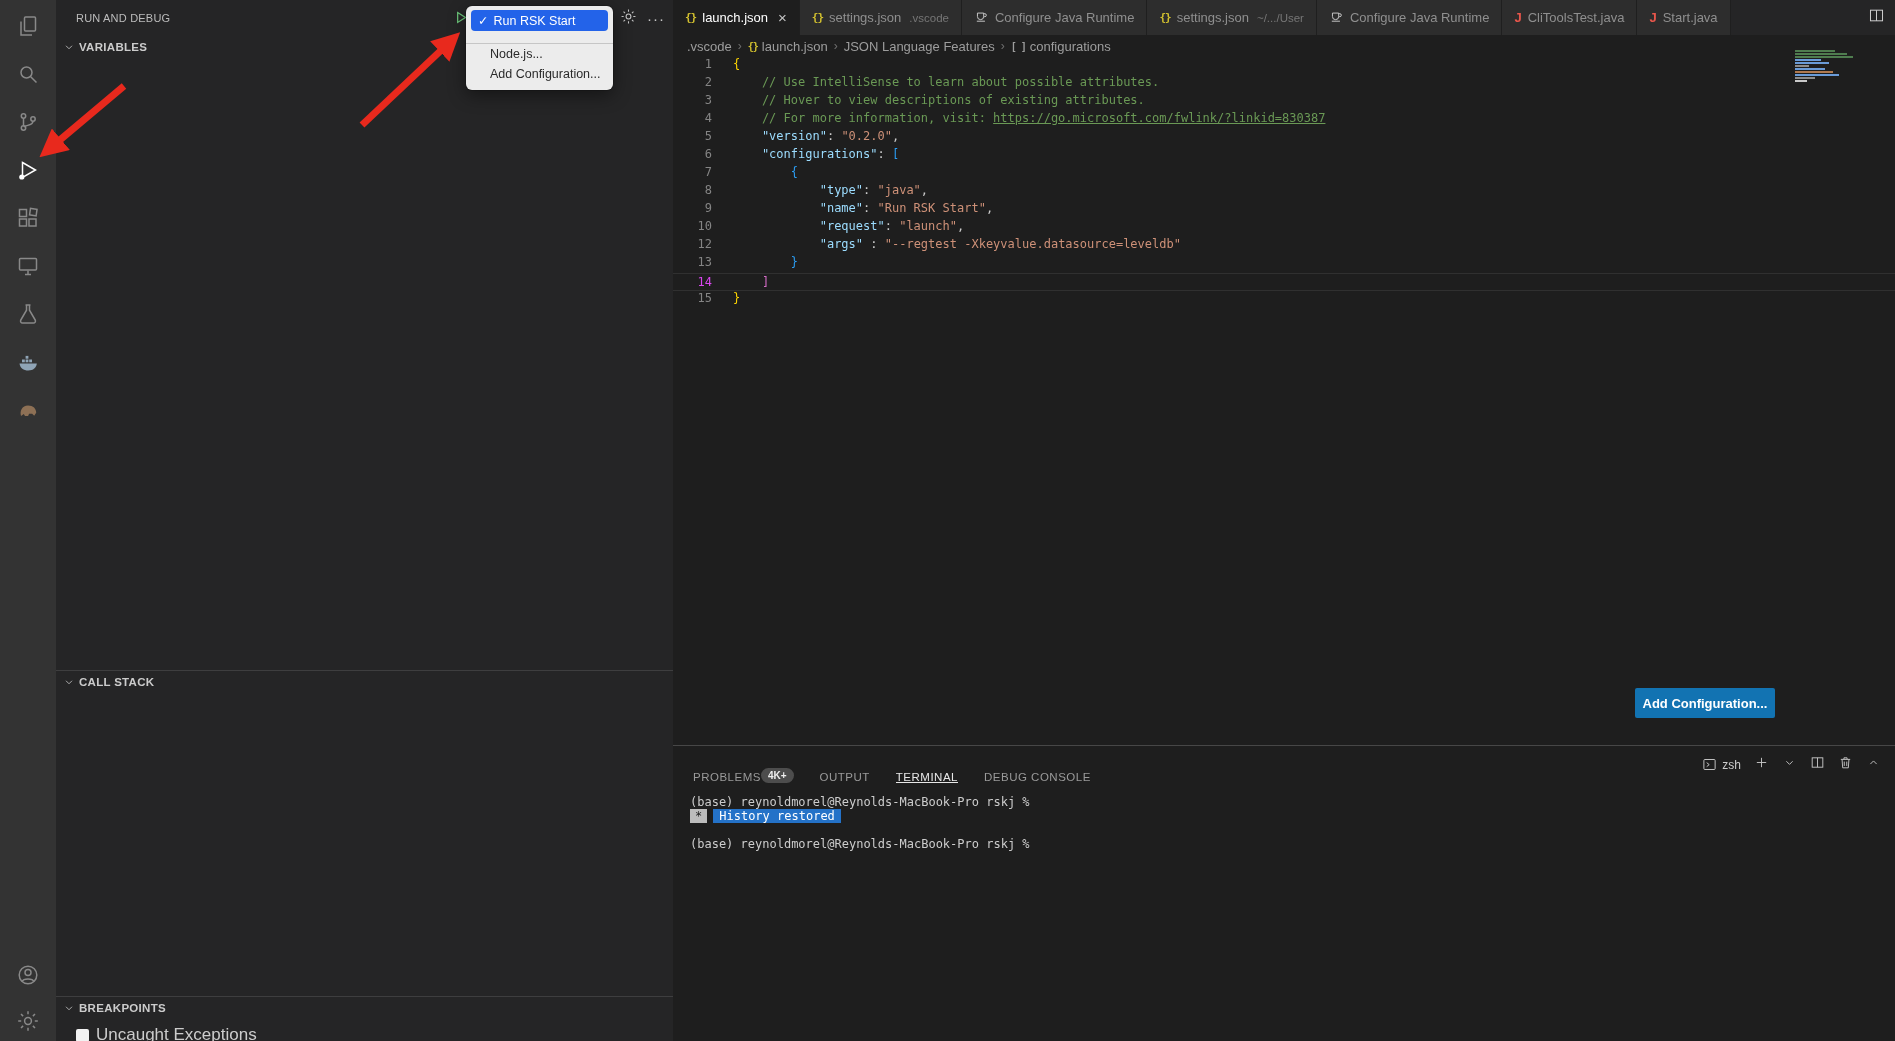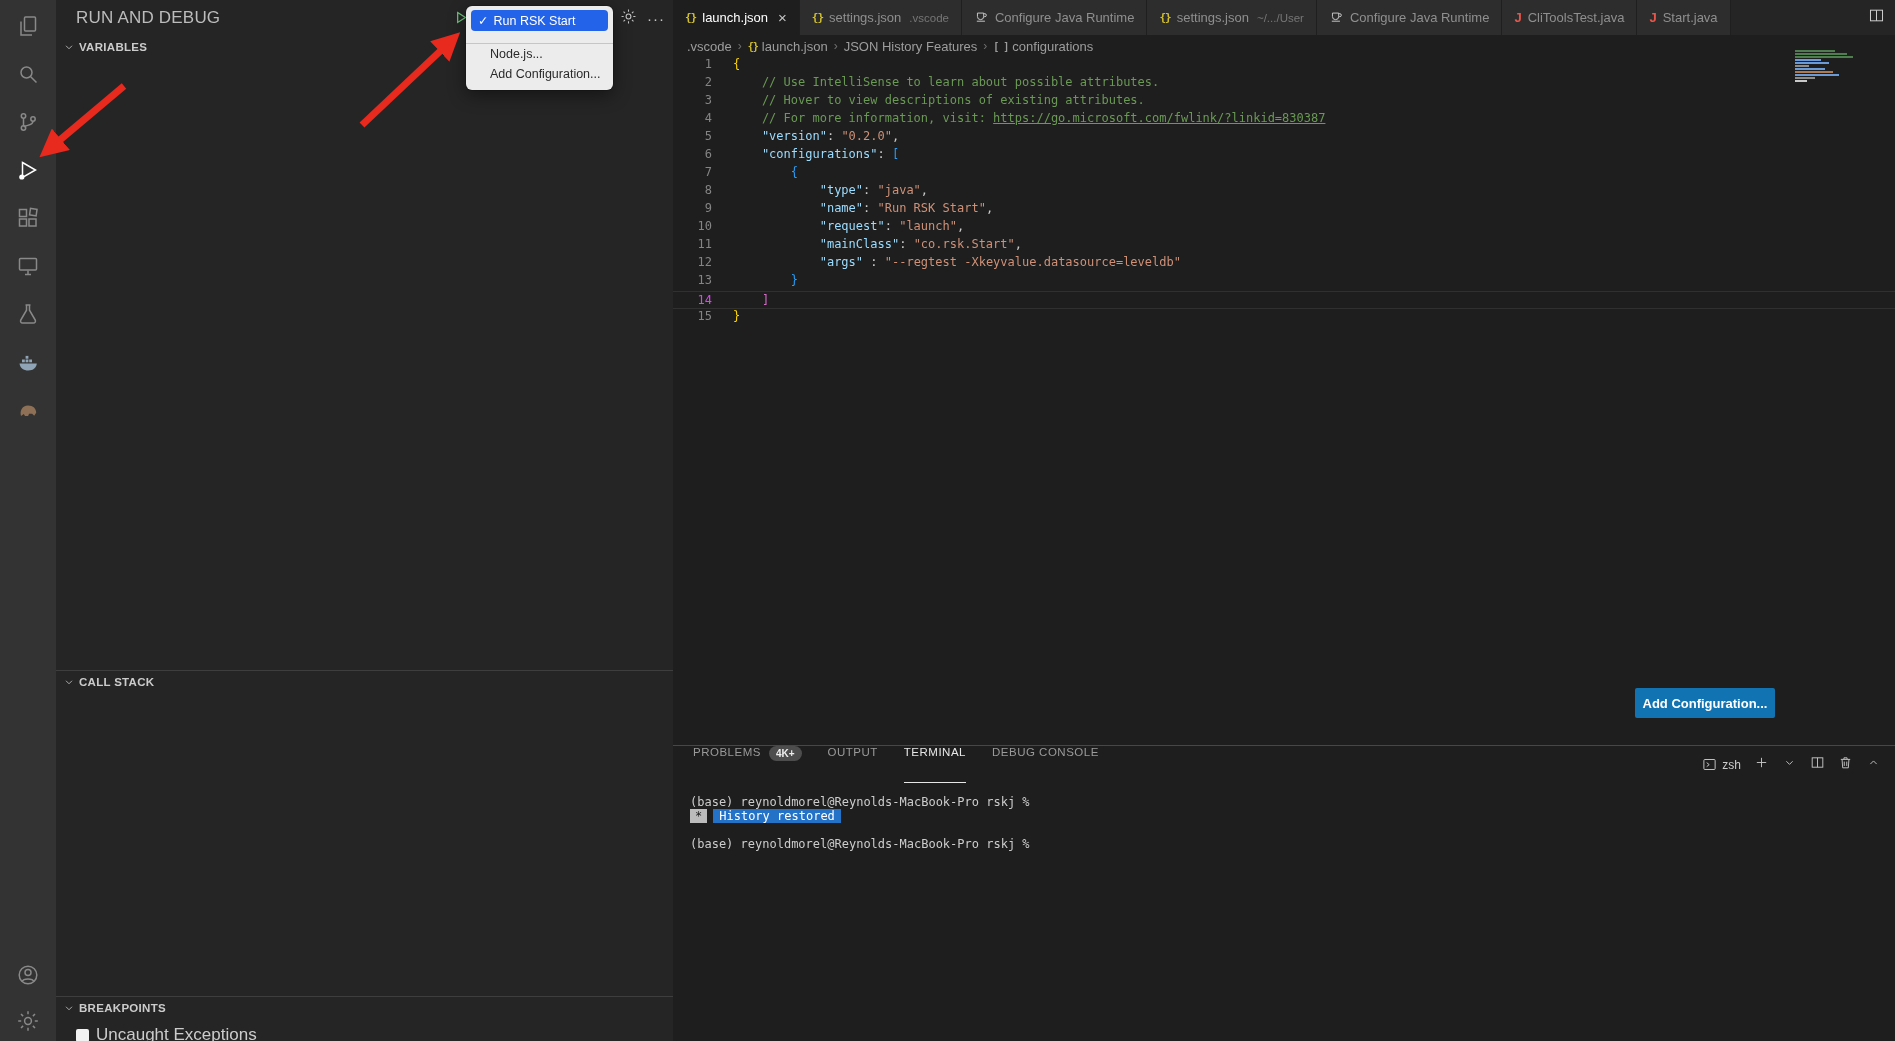--- a/index.html
+++ b/index.html
@@ -19,21 +19,21 @@
   .ab-item.tint-gradle { color:#8d7055; }
   .ab-bottom { margin-top:auto; display:flex; flex-direction:column; align-items:center; padding-bottom:4px; }
   .ab-bottom .ab-item { margin-bottom:18px; }
   .ab-bottom .ab-item:last-child { margin-bottom:2px; }
 
   
   .sidebar { position:absolute; left:56px; top:0; width:617px; height:100%;
              background:#252526; color:#cccccc; z-index:4; }
   .sb-header { position:absolute; left:0; top:0; width:100%; height:36px;
                display:flex; align-items:center; padding-left:20px; }
-  .sb-title { font-size:17px; color:#bcbcbc; letter-spacing:.2px; }
+  .sb-title { font-size:11px; color:#bcbcbc; letter-spacing:.2px; }
   .sb-actions { position:absolute; right:8px; top:0; height:36px; display:flex; align-items:center; gap:10px; color:#c5c5c5; }
   .sb-actions svg { width:17px; height:17px; stroke:currentColor; fill:none; stroke-width:1.5; }
   .sb-play { position:absolute; left:396px; top:9px; color:#6cc57a; }
   .sb-play svg { width:17px; height:17px; stroke:currentColor; fill:none; stroke-width:1.8; }
   .sb-section { position:absolute; left:0; width:100%; }
   .sec-head { display:flex; align-items:center; gap:4px; height:22px; padding-left:7px;
               font-size:11.5px; font-weight:bold; color:#cccccc; letter-spacing:.3px; cursor:pointer; }
   .sec-head svg { width:12px; height:12px; stroke:#cccccc; fill:none; stroke-width:1.6; }
   .sec-border { border-top:1px solid rgba(128,128,128,.28); }
   #sec-variables { top:36px; }
@@ -84,21 +84,21 @@
 
   .add-config-btn { position:absolute; left:962px; top:688px; width:140px; height:30px;
                     background:#1273b2; color:#ffffff; font-size:13px; font-weight:bold;
                     border:none; border-radius:2px; display:flex; align-items:center; justify-content:center; cursor:pointer; }
 
   
   .panel { position:absolute; left:0; top:745px; width:100%; bottom:0; background:#1e1e1e;
            border-top:1px solid #474747; }
   .panel-head { display:flex; align-items:center; height:37px; padding-left:20px; }
   .ptab { font-size:11.5px; letter-spacing:.5px; color:#9a9a9a; margin-right:26px; display:flex;
-          align-items:flex-start; gap:8px; height:100%; cursor:pointer; }
+          align-items:flex-end; height:100%; cursor:pointer; }
   .ptab.active { color:#e7e7e7; box-shadow:inset 0 -1px 0 #e7e7e7; }
   .pbadge { background:#4d4d4d; color:#eeeeee; font-size:10px; font-weight:bold;
             border-radius:9px; padding:2px 7px; letter-spacing:0; }
   .panel-actions { margin-left:auto; display:flex; align-items:center; gap:13px; padding-right:14px; color:#c5c5c5; }
   .panel-actions svg { width:15px; height:15px; stroke:currentColor; fill:none; stroke-width:1.5; }
   .shell-chip { display:flex; align-items:center; gap:5px; font-size:12px; color:#cccccc; cursor:pointer; }
   .terminal { padding:12px 0 0 17px; font:12px "DejaVu Sans Mono", monospace; color:#cccccc; }
   .t-line { height:14px; line-height:14px; white-space:pre; }
   .t-star { background:#bcbcbc; color:#1e1e1e; padding:0 5px; }
   .t-hist { background:#2472c8; color:#ffffff; padding:0 6px; margin-left:6px; }
@@ -314,21 +314,21 @@
         <span class="bc-item">
           <span>.vscode</span>
         </span>
         <span class="bc-sep">›</span>
         <span class="bc-item">
           <span class="bc-ic">{}</span>
           <span>launch.json</span>
         </span>
         <span class="bc-sep">›</span>
         <span class="bc-item">
-          <span>JSON History Features</span>
+          <span>JSON Language Features</span>
         </span>
         <span class="bc-sep">›</span>
         <span class="bc-item">
           <span class="bc-ic gray">[ ]</span>
           <span>configurations</span>
         </span>
       </div>
     <div class="code" id="code">
         <div class="line ">
        <span class="ln">1</span>
@@ -362,24 +362,20 @@
        <span class="ln">8</span>
        <span class="src"><span class="seg-k">            "type"</span><span class="seg-p">: </span><span class="seg-s">"java"</span><span class="seg-p">,</span></span>
      </div>
         <div class="line ">
        <span class="ln">9</span>
        <span class="src"><span class="seg-k">            "name"</span><span class="seg-p">: </span><span class="seg-s">"Run RSK Start"</span><span class="seg-p">,</span></span>
      </div>
         <div class="line ">
        <span class="ln">10</span>
        <span class="src"><span class="seg-k">            "request"</span><span class="seg-p">: </span><span class="seg-s">"launch"</span><span class="seg-p">,</span></span>
-     </div>
-        <div class="line ">
-       <span class="ln">11</span>
-       <span class="src"><span class="seg-k">            "mainClass"</span><span class="seg-p">: </span><span class="seg-s">"co.rsk.Start"</span><span class="seg-p">,</span></span>
      </div>
         <div class="line ">
        <span class="ln">12</span>
        <span class="src"><span class="seg-k">            "args"</span><span class="seg-p"> : </span><span class="seg-s">"--regtest -Xkeyvalue.datasource=leveldb"</span></span>
      </div>
         <div class="line ">
        <span class="ln">13</span>
        <span class="src"><span class="seg-bb">        }</span></span>
      </div>
         <div class="line current">

